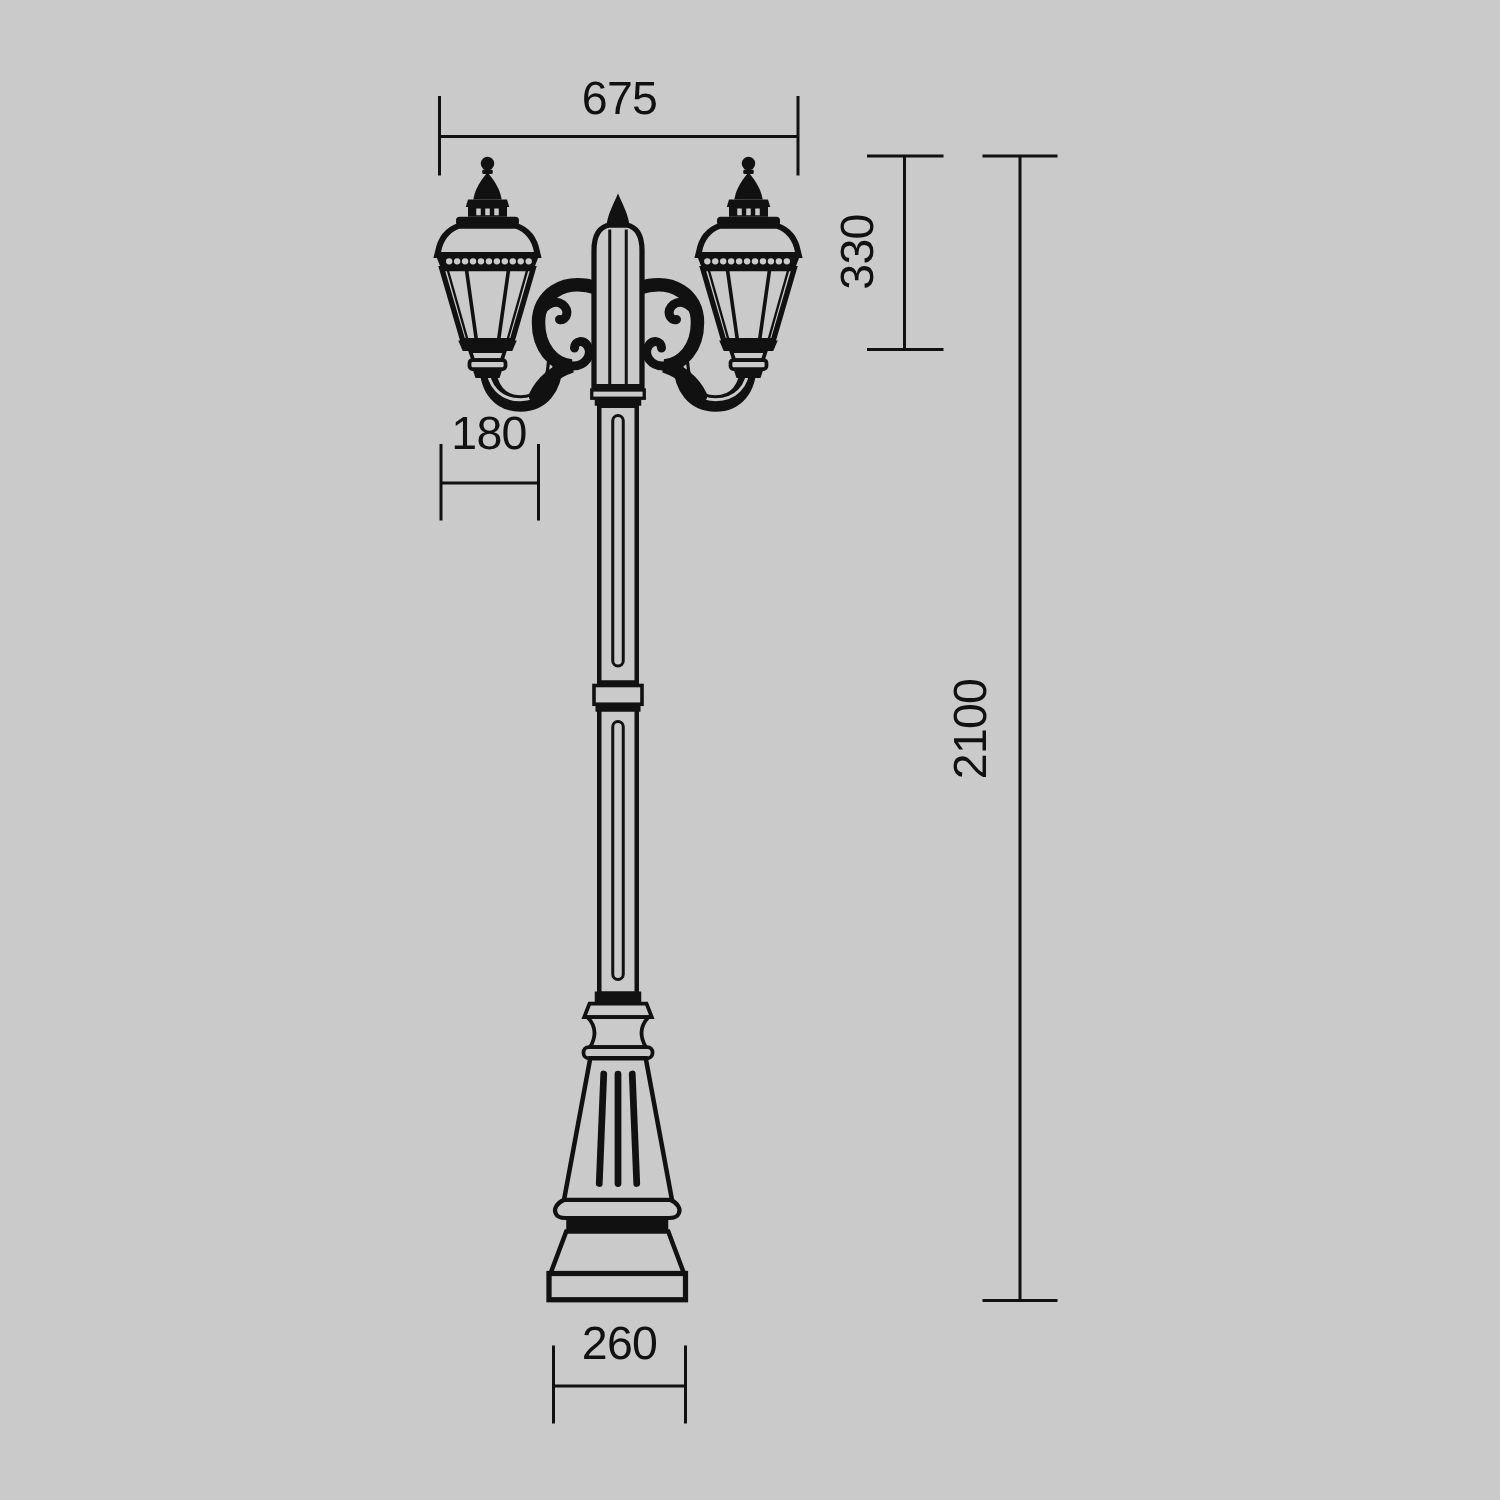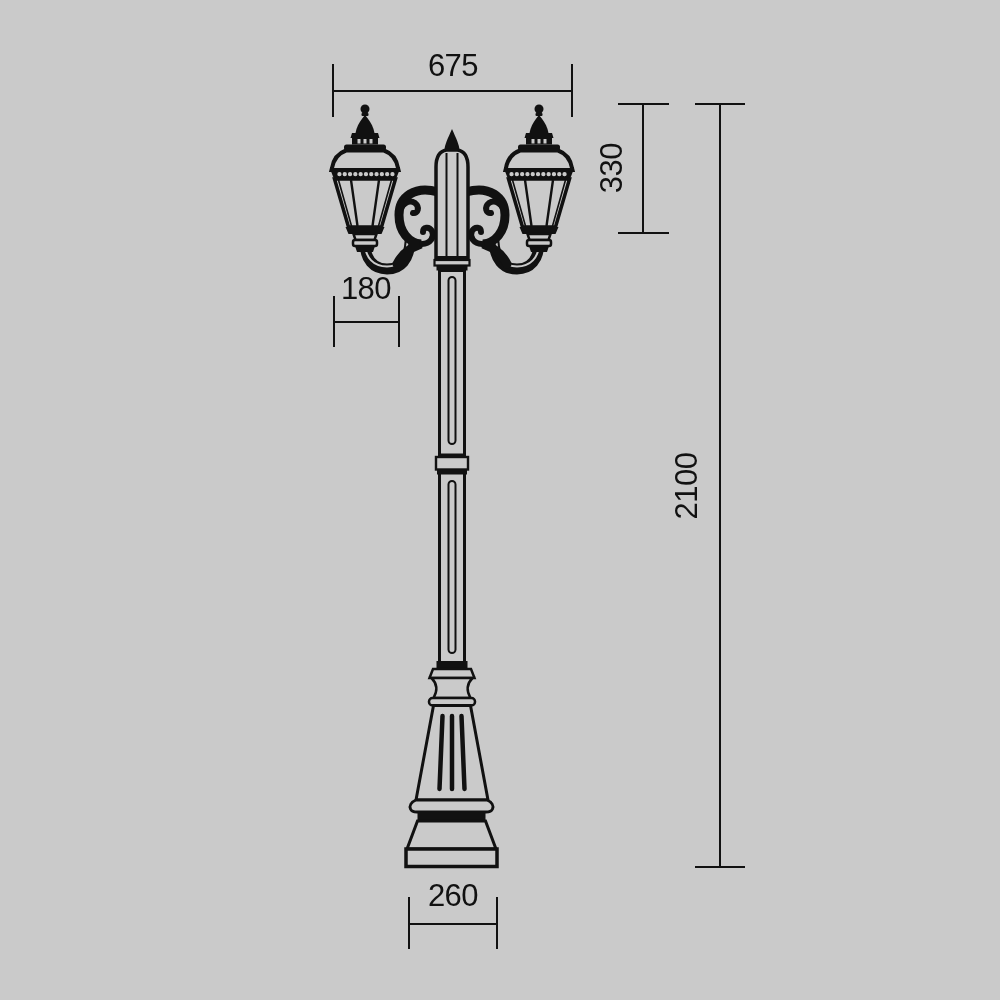--- a/index.html
+++ b/index.html
@@ -2,21 +2,21 @@
 <html><head>
 <meta charset="utf-8">
 <style>
   html,body{margin:0;padding:0;}
   body{
     width:1000px;height:1000px;
     background:#cacaca;
     font-family:"Liberation Sans","DejaVu Sans",sans-serif;
     overflow:hidden;
   }
-  .canvas{width:888px;height:1000px;position:relative;padding-left:40px;}
+  .canvas{width:888px;height:1000px;position:relative;}
   svg{display:block;}
   .fill{fill:#111;stroke:none;}
   .bgfill{fill:#cacaca;stroke:none;}
   .ln{fill:#cacaca;stroke:#111;}
   .wire{fill:none;stroke:#111;}
   .arm{fill:none;stroke:#111;stroke-linecap:round;}
   .armhl{fill:none;stroke:#cacaca;stroke-linecap:round;}
   .dots{fill:none;stroke:#cacaca;stroke-width:4.2;stroke-dasharray:0.1 5.2;stroke-linecap:round;}
   .dim{stroke:#111;stroke-width:2;fill:none;}
   .dimtext{font-size:31px;fill:#111;letter-spacing:-0.5px;}

